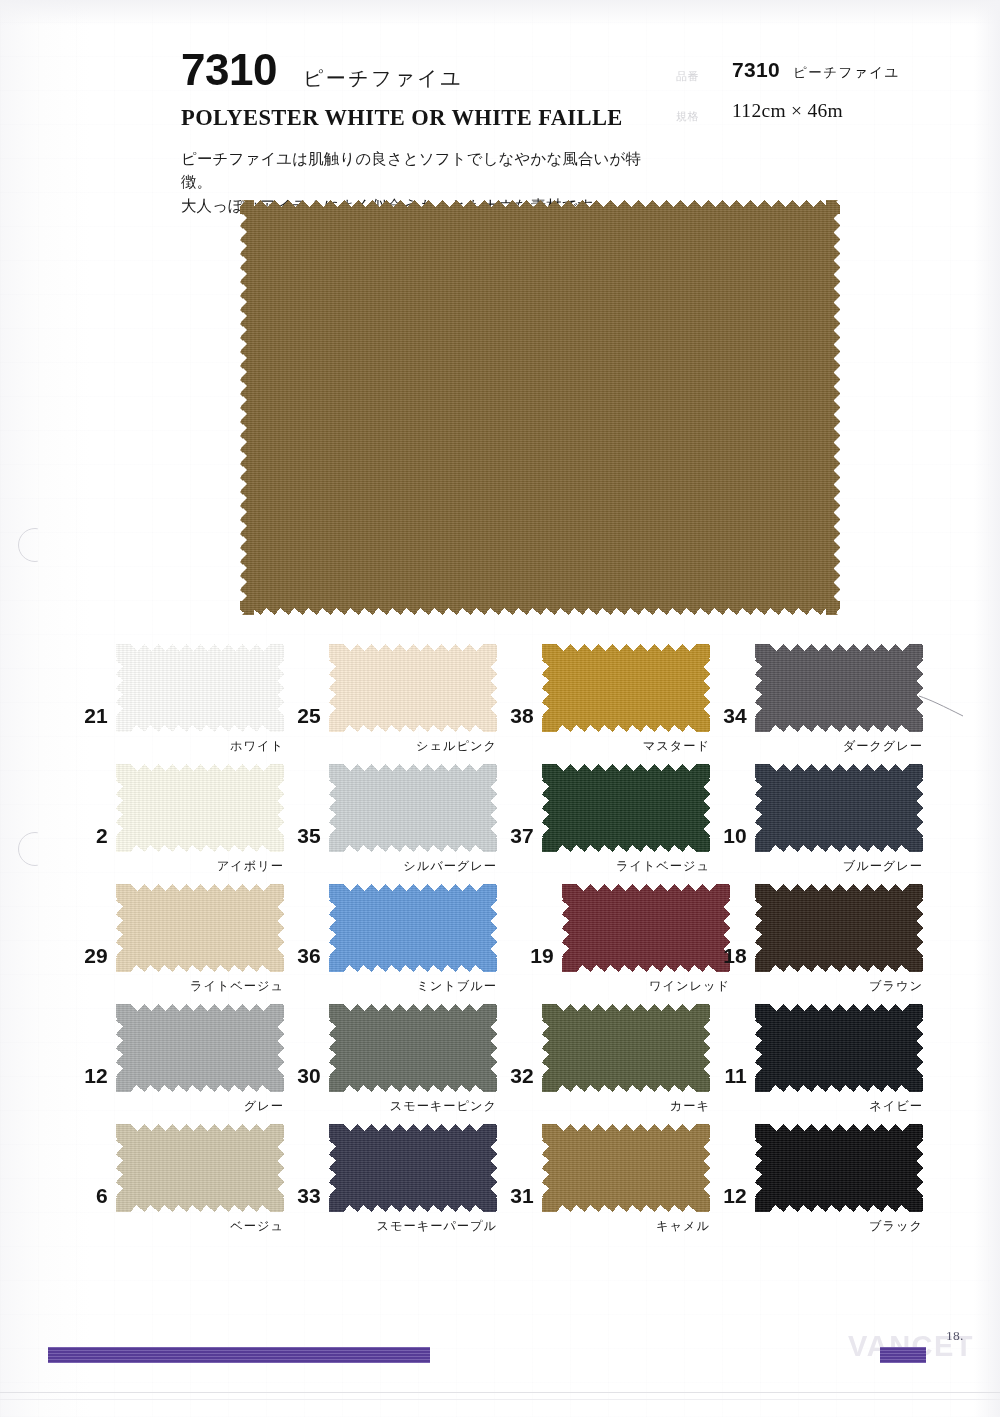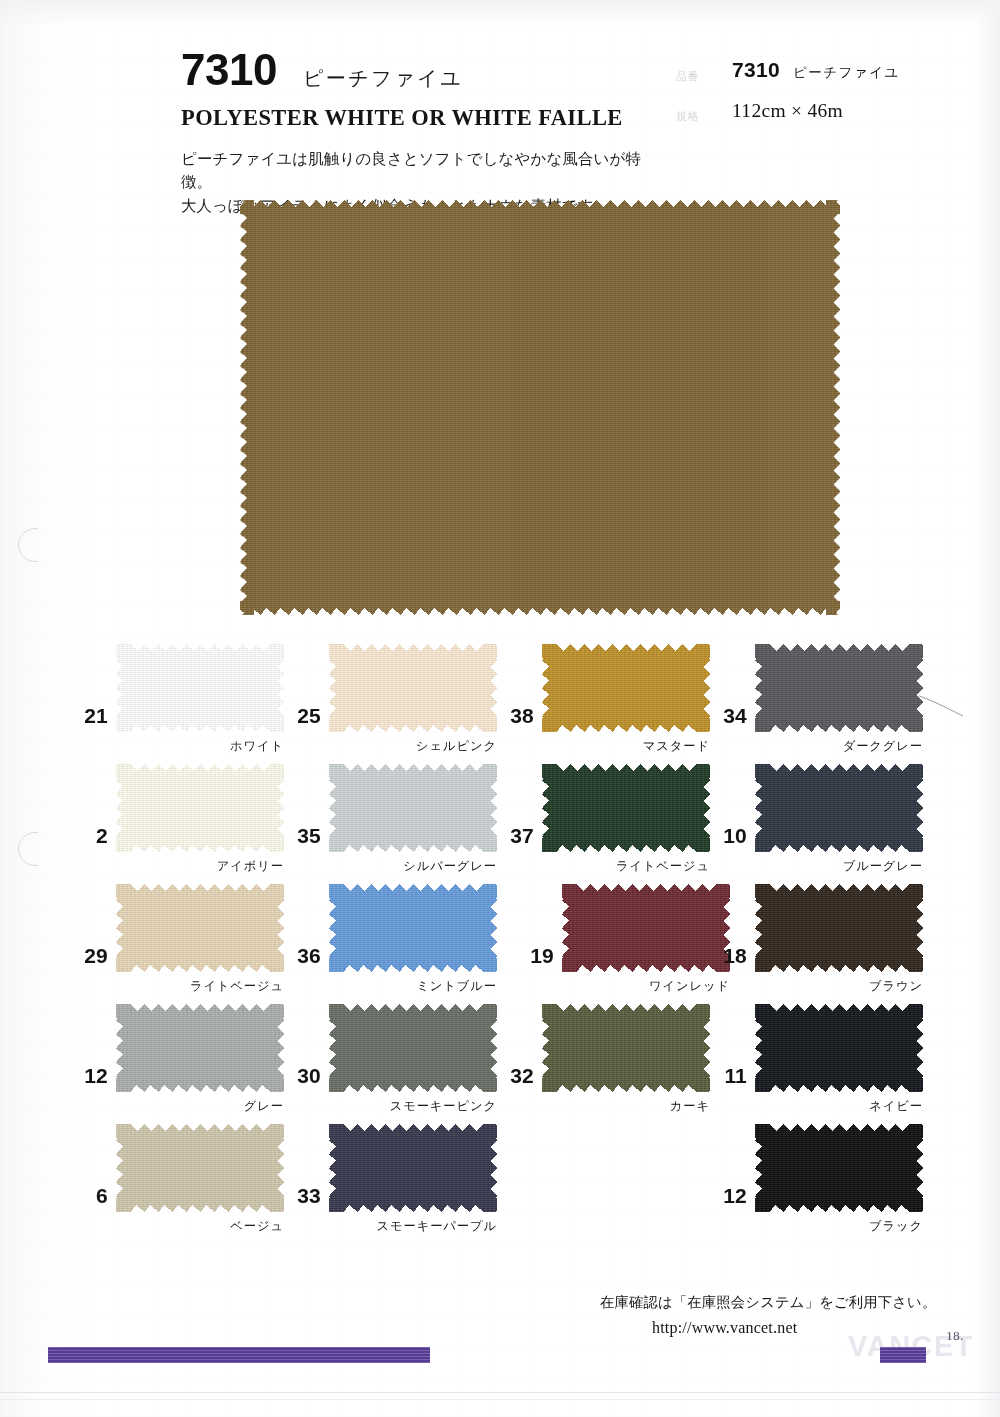--- a/index.html
+++ b/index.html
@@ -417,34 +417,37 @@
         <div class="sw-num">6</div>
         <div class="sw-name">ベージュ</div>
       </div>
       <div class="cell" style="left: 285px; top: 480px;">
         <div class="sw-box pinked" style="background: rgb(52, 53, 74);">
           <div class="weave"></div>
         </div>
         <div class="sw-num">33</div>
         <div class="sw-name">スモーキーパープル</div>
       </div>
+      <div class="cell" style="left: 498px; top: 480px;">
+        <div class="sw-box pinked" style="background: rgb(147, 118, 63);">
+          <div class="weave"></div>
+        </div>
+        <div class="sw-num">31</div>
+        <div class="sw-name">キャメル</div>
+      </div>
       <div class="cell" style="left: 711px; top: 480px;">
         <div class="sw-box pinked" style="background: rgb(12, 12, 14);">
           <div class="weave"></div>
         </div>
         <div class="sw-num">12</div>
         <div class="sw-name">ブラック</div>
       </div>
     </div>
 
 
-  <div class="footer-right">
-    <span>在庫確認は「在庫照会システム」をご利用下さい。</span>
-    <span class="footer-url">http://www.vancet.net</span>
-  </div>
 
   <div class="brand-watermark">VANCET</div>
   <div class="page-num">18.</div>
 
   <div class="bar-main" id="bar-main" style="background-color: rgb(91, 63, 158);"></div>
   <div class="bar-small" id="bar-small" style="background-color: rgb(91, 63, 158);"></div>
 
   <div class="bottom-scan-line"></div>
   <div class="bottom-scan-line2"></div>
 

